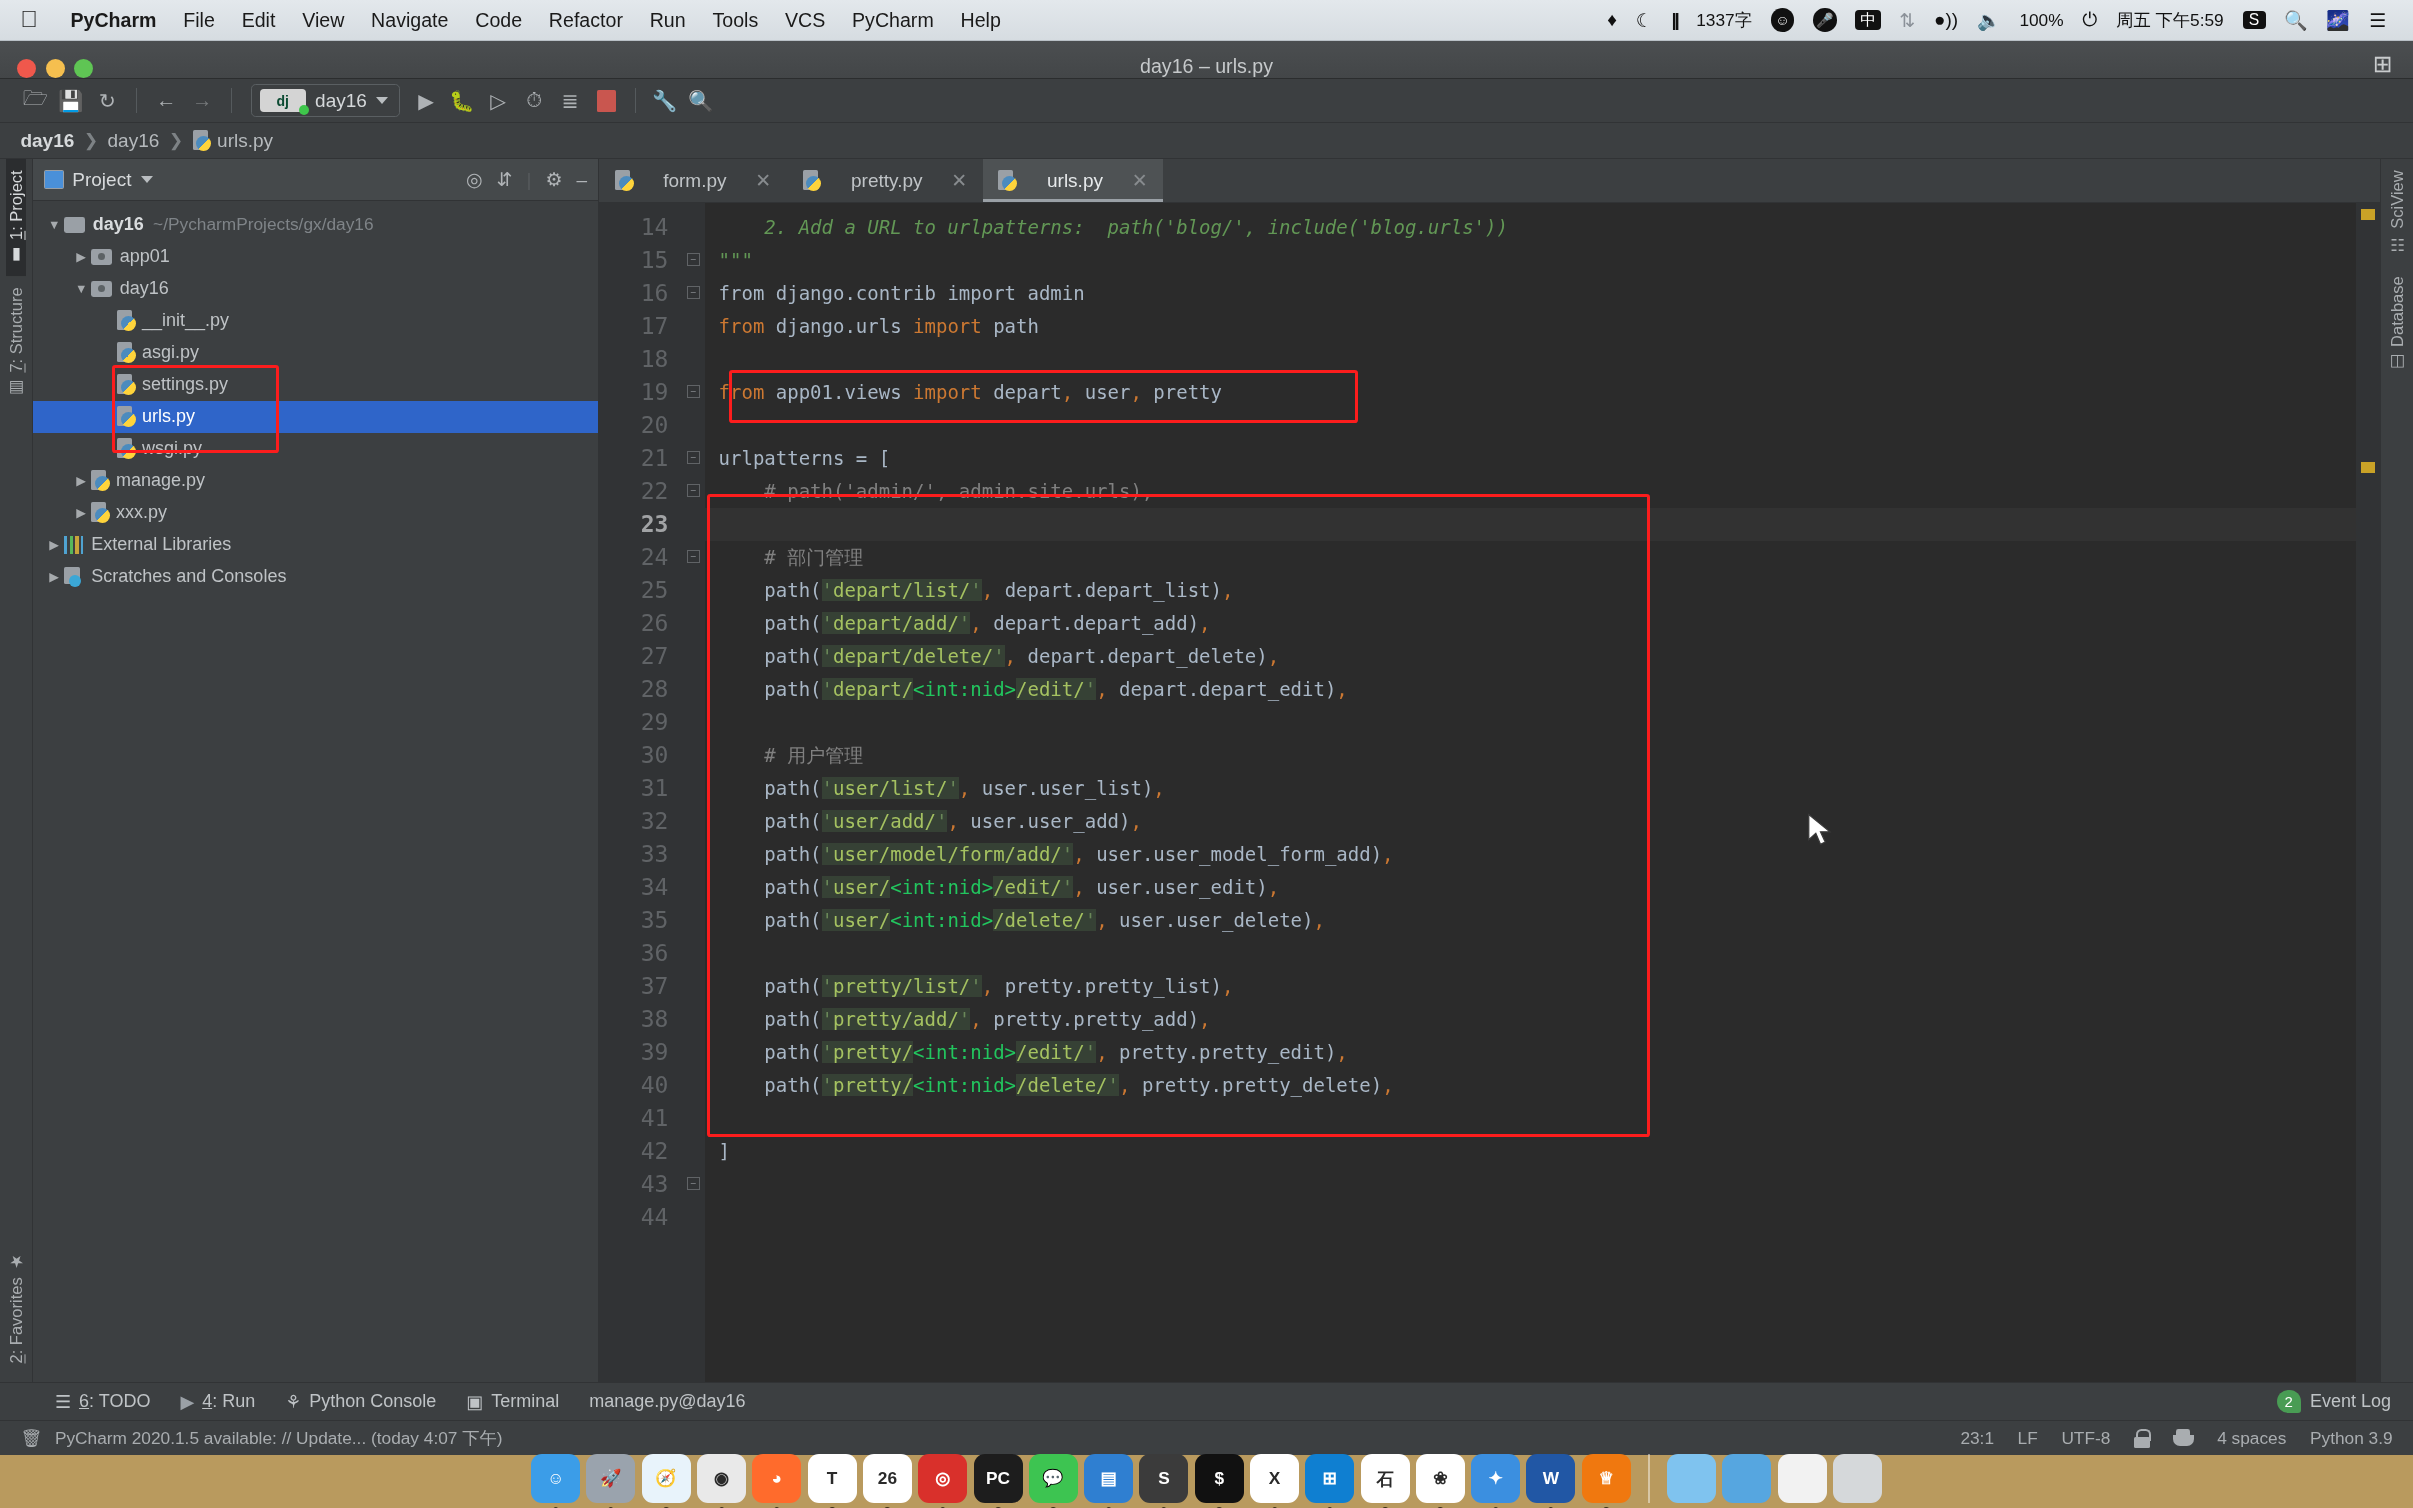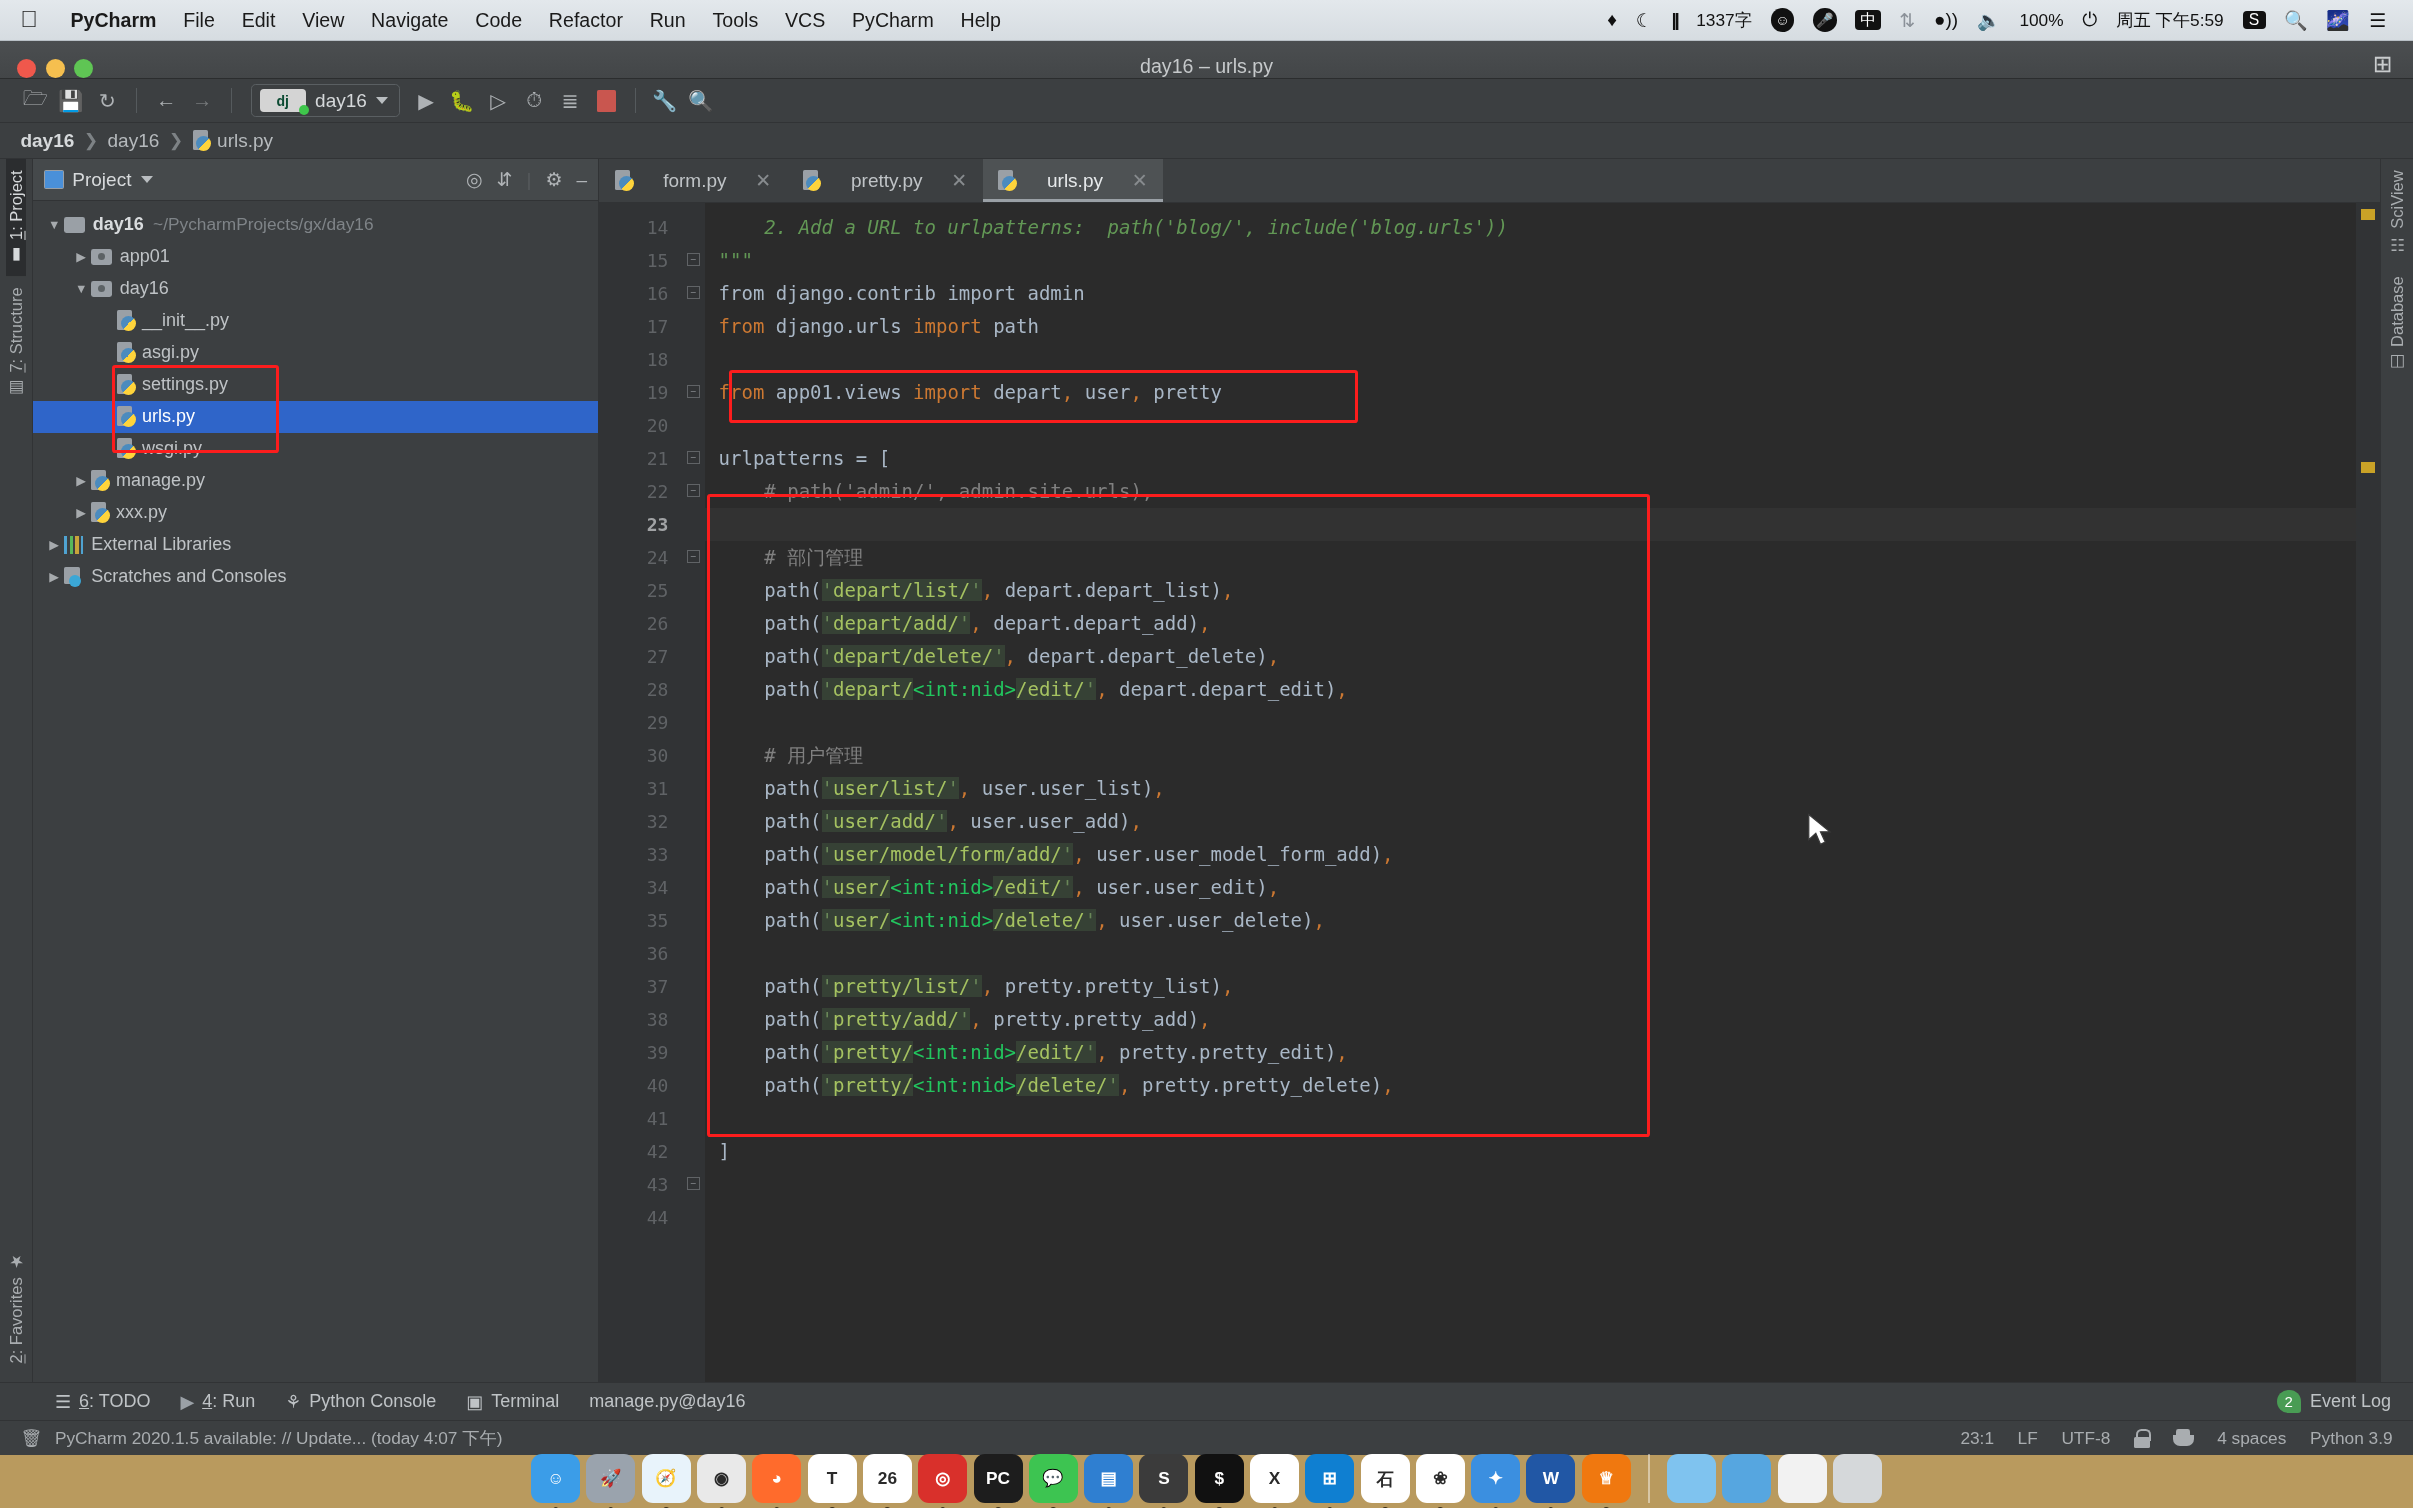--- a/index.html
+++ b/index.html
@@ -119,21 +119,21 @@
   #editor-area { flex:1; display:flex; flex-direction:column; min-width:0; background:#2b2b2b; }
   #tabs { height:44px; background:#3c3f41; display:flex; align-items:stretch; flex:none;
           border-bottom:0.8px solid #313335;}
   .tab { display:flex; align-items:center; padding: 0 15.7px; gap:24px; color:#bfc3c6; font-size:19px;
          position:relative; }
   .tab.active { background:#4e5254; color:#e6e9eb; }
   .tab.active::after{content:"";position:absolute;left:0;right:0;bottom:0;height:3.1px;background:#9aa0a6;}
   .tab .x { color:#878b8e; font-size:19px; margin-left:4.7px;}
 
   #code-wrap { flex:1; display:flex; min-height:0; position:relative; }
-  #gutter { width: 82px; background:#313335; color:#606366; font-size:18px; text-align:right;
+  #gutter { width: 82px; background:#313335; color:#606366; font-size:23px; text-align:right;
             padding-top: 7.9px; flex:none; font-family:"DejaVu Sans Mono", monospace;}
   #foldcol { width: 23.6px; background:#313335; flex:none; position:relative; padding-top:7.9px;}
   #code {
     flex:1; background:#2b2b2b; padding-top: 7.9px; position:relative; overflow:hidden;
     font-family: "DejaVu Sans Mono", monospace; font-size: 19px; color:#a9b7c6;
   }
   .ln { height: 33px; line-height: 33px; padding-right: 12.6px; }
   .ln.cur { color:#a1a3a5; font-weight:bold; }
   .cl { height:33px; line-height:33px; white-space:pre; padding-left: 14px; }
   .cl.curline { background:#323232; }

